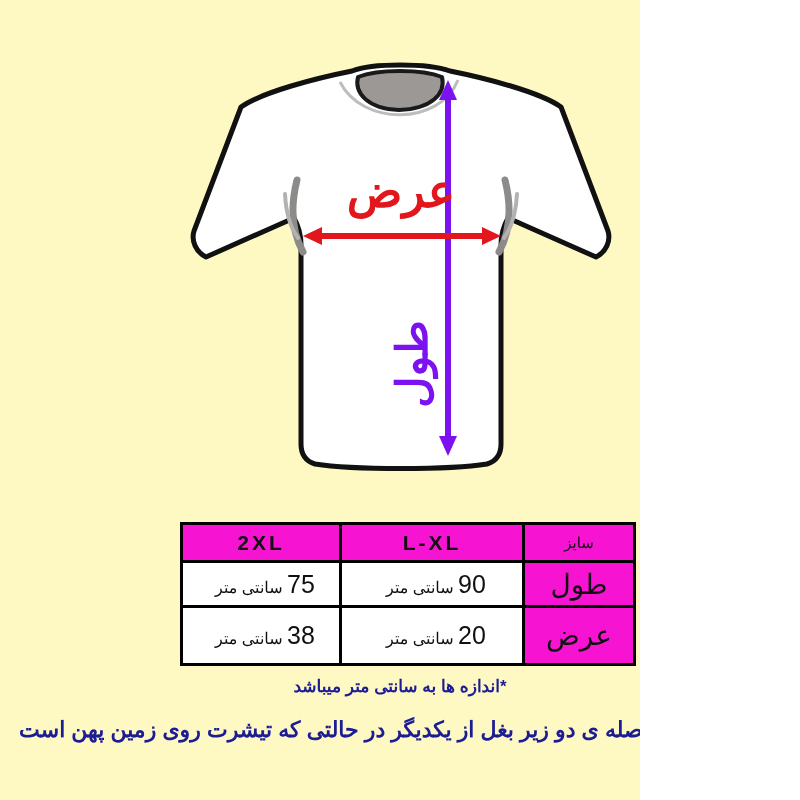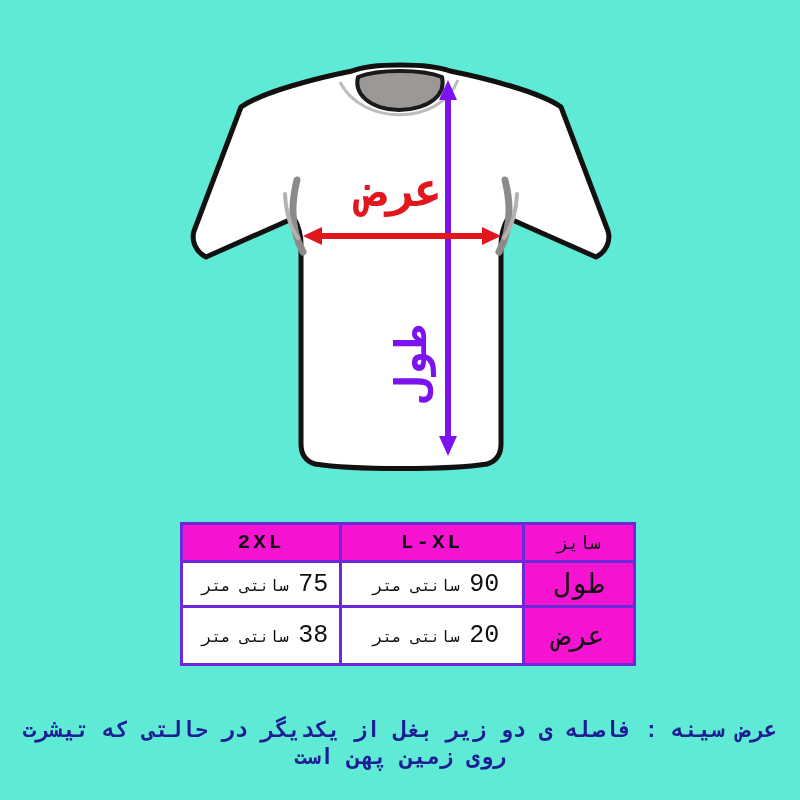--- a/index.html
+++ b/index.html
@@ -1,38 +1,38 @@
 <!DOCTYPE html>
 <html lang="fa"><head>
 <meta charset="utf-8">
 <style>
   html,body{margin:0;padding:0;background:#ffffff;}
   .stage{
-    position:relative;width:800px;height:800px;background:#5eead4;
-    font-family:Liberation Mono, monospace;overflow:hidden;
+    position:relative;width:640px;height:800px;background:#fef9c3;
+    font-family:Liberation Sans, sans-serif;overflow:hidden;
   }
   .shirt-svg{position:absolute;left:0;top:0;}
   .arrow-label{position:absolute;transform:translate(-50%,-50%);font-weight:bold;white-space:nowrap;}
   .lbl-width{left:401px;top:191px;font-size:46px;color:#E1171D;}
   .lbl-length{left:412px;top:364px;font-size:43px;color:#7C12F0;transform:translate(-50%,-50%) rotate(-90deg);}
   table.size-table{
     position:absolute;left:180px;top:522px;width:453px;
     border-collapse:collapse;table-layout:fixed;direction:rtl;
     background:#ffffff;
   }
   .size-table th,.size-table td{
-    border:3px solid #6d28d9;text-align:center;vertical-align:middle;
+    border:3px solid #000000;text-align:center;vertical-align:middle;
     color:#101010;padding:0;
   }
   .size-table .accent{background:#F614D2;}
   .size-table .hdr-row{height:38px;}
   .size-table .row-tall1{height:45px;}
   .size-table .row-tall2{height:58px;}
   .size-table .hdr-latin{font-size:21px;font-weight:bold;letter-spacing:3px;}
-  .size-table .hdr-size{font-size:18px;font-weight:normal;}
+  .size-table .hdr-size{font-size:15px;font-weight:normal;}
   .size-table .row-label{font-size:28px;font-weight:normal;}
   .size-table .num{font-size:25px;margin-top:47px;}
   .size-table .unit{font-size:16px;margin-left:8px;}
   .note{
     position:absolute;left:0;width:800px;text-align:center;direction:rtl;
     color:#1C1C94;font-weight:bold;
   }
   .note-units{top:676px;font-size:17px;}
   .note-chest{top:717px;font-size:22px;}
 </style>
@@ -116,15 +116,16 @@
           <span class="unit">سانتی متر</span>
         </td>
         <td>
           <span class="num">38</span>
           <span class="unit">سانتی متر</span>
         </td>
       </tr>
     </tbody>
   </table>
 
+  <div class="note note-units">*اندازه ها به سانتی متر میباشد</div>
   <div class="note note-chest">عرض سینه : فاصله ی دو زیر بغل از یکدیگر در حالتی که تیشرت روی زمین پهن است</div>
 
 </div>
 
 </body></html>

